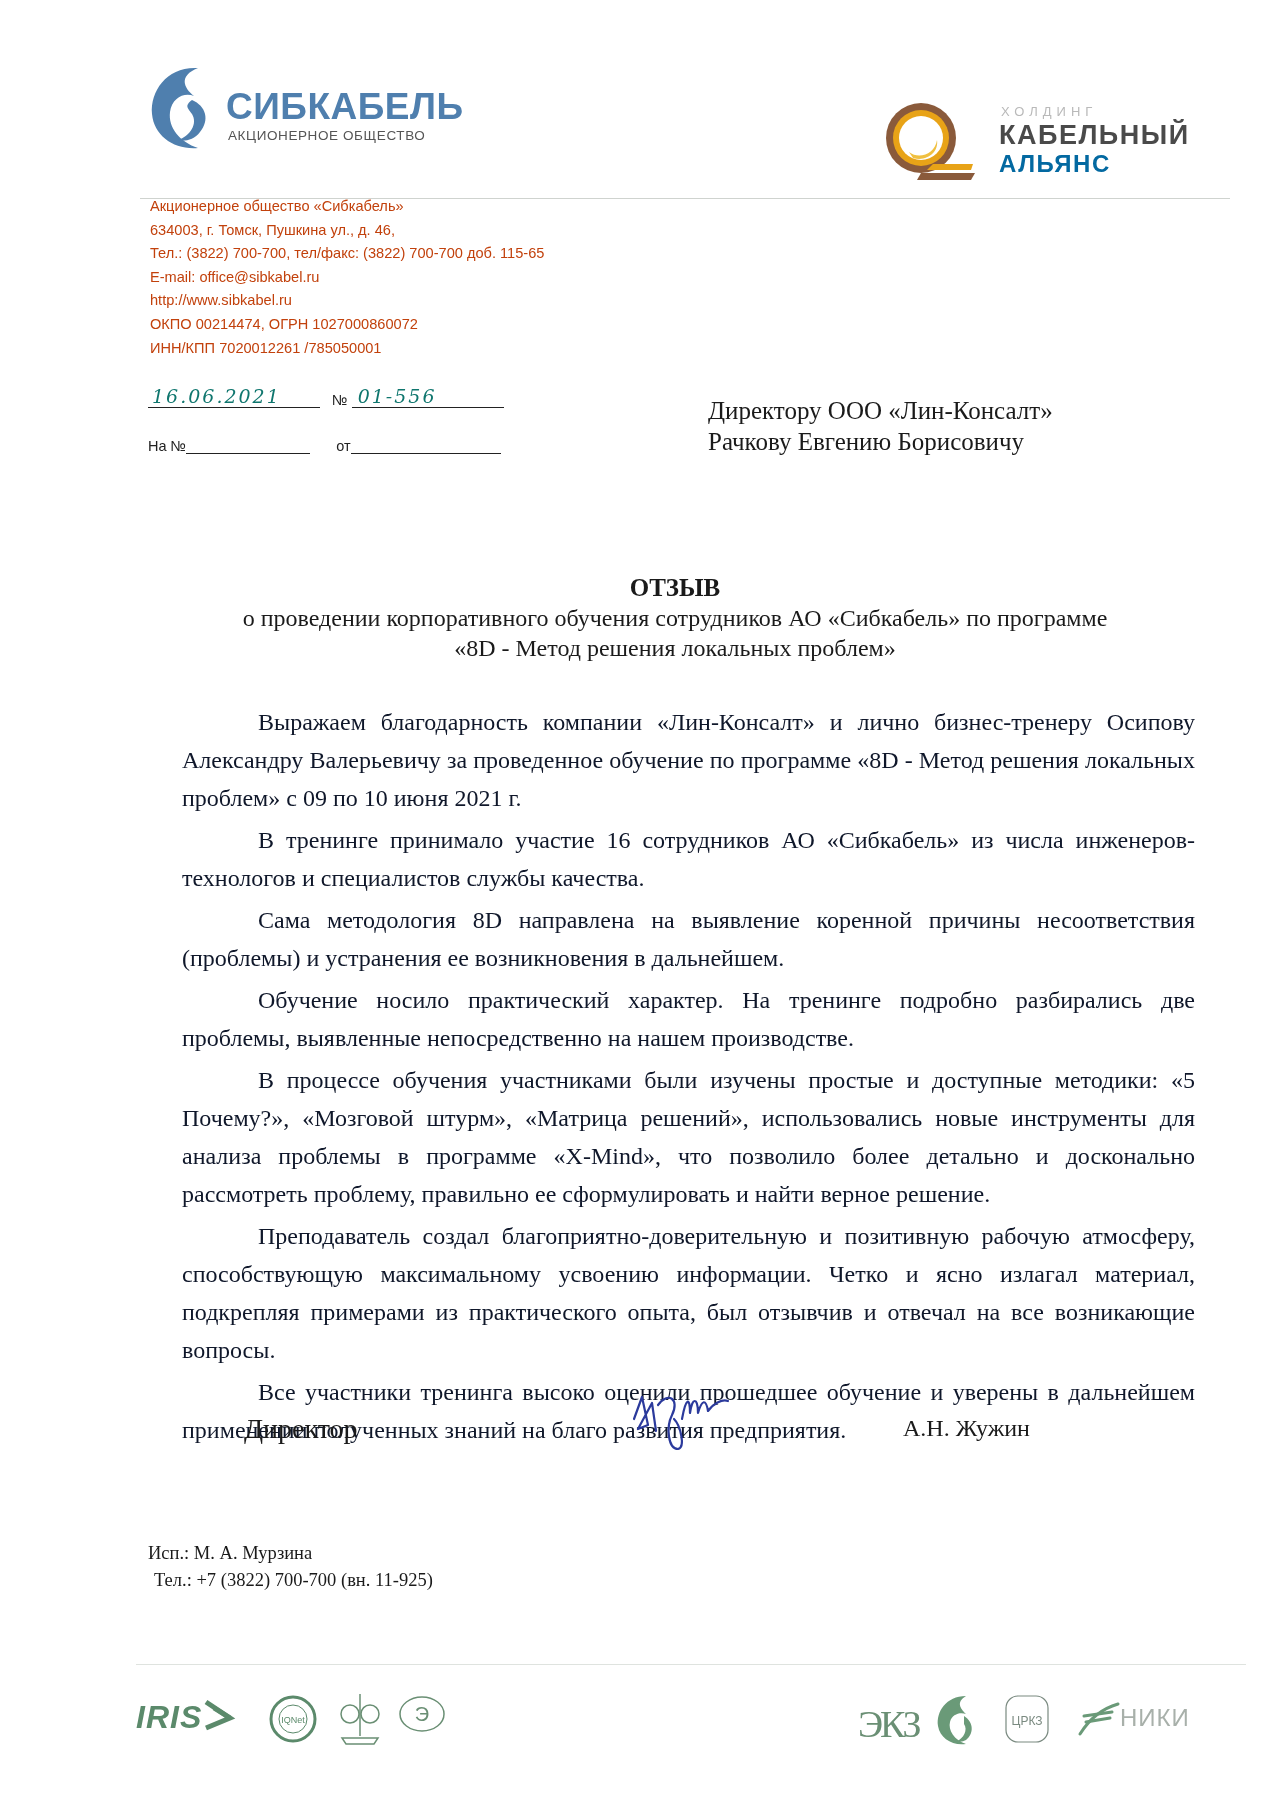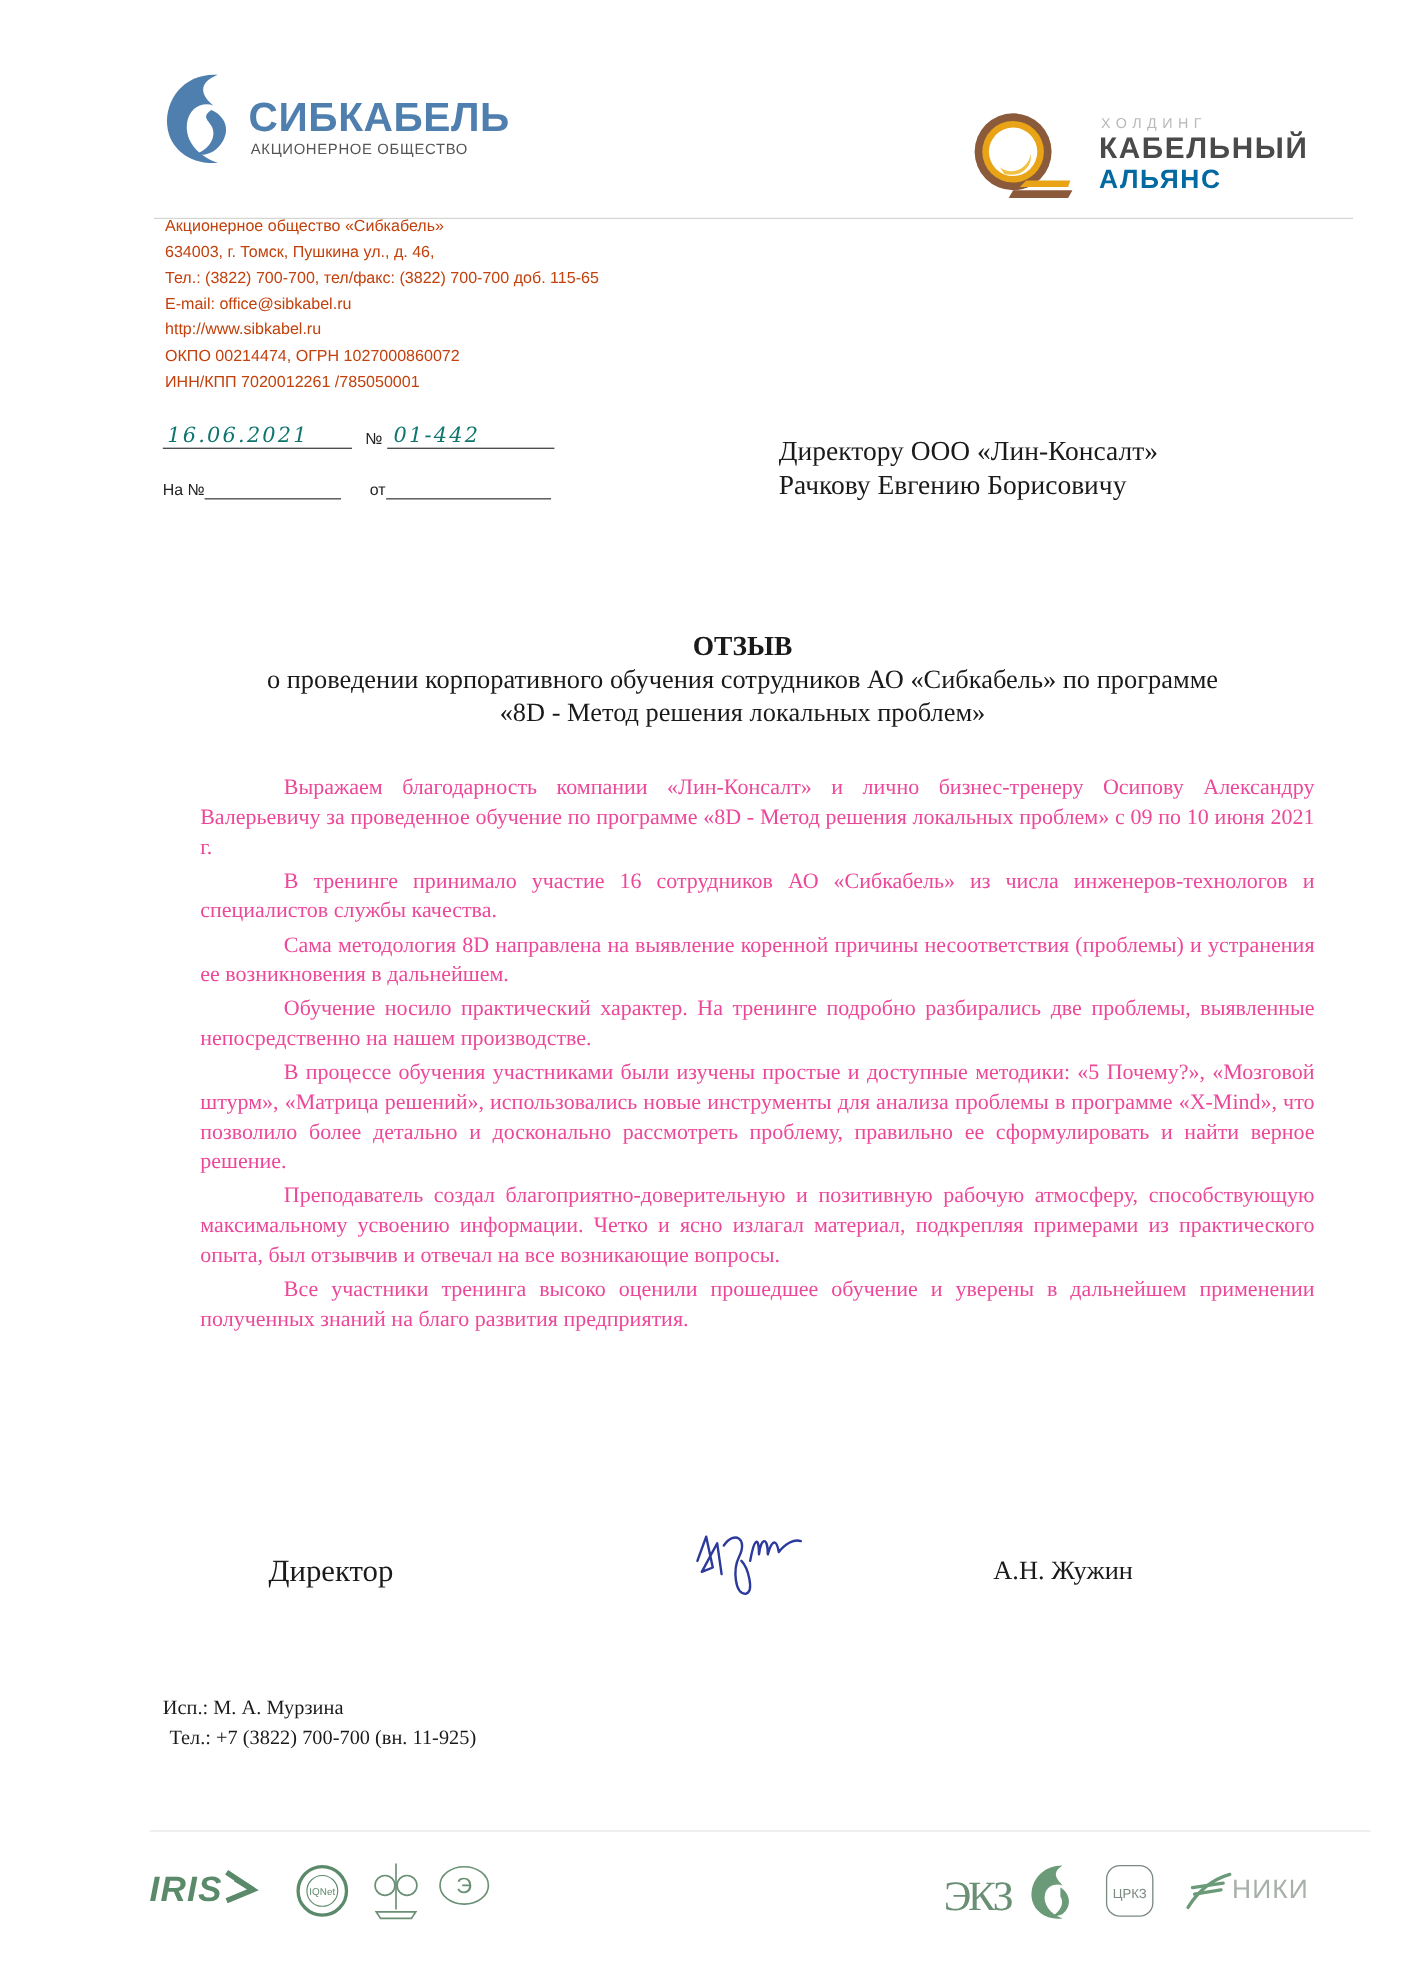--- a/index.html
+++ b/index.html
@@ -32,21 +32,21 @@
 
   
   .addressee { left: 708px; top: 395px; font-family: "Liberation Serif", serif; font-size: 25px; line-height: 31px; color: #1a1a1a; }
 
   
   .title-block { left: 150px; top: 573px; width: 1050px; text-align: center; font-family: "Liberation Serif", serif; color: #1a1a1a; }
   .title-block .t { font-weight: bold; font-size: 25px; line-height: 30px; }
   .title-block .s { font-size: 24px; line-height: 30px; }
 
   
-  .body-text { left: 182px; top: 703px; width: 1013px; font-family: "Liberation Serif", serif; font-size: 20px; line-height: 27px; color: #ec4899; text-align: justify; }
+  .body-text { left: 182px; top: 703px; width: 1013px; font-family: "Liberation Serif", serif; font-size: 24px; line-height: 38px; color: #0f172a; text-align: justify; }
   .body-text p { margin: 0 0 4px 0; text-indent: 76px; }
 
   
   .sig-role { left: 244px; top: 1413px; font-family: "Liberation Serif", serif; font-size: 28px; color: #1a1a1a; }
   .sig-img { left: 628px; top: 1385px; width: 150px; height: 72px; }
   .sig-name { left: 903px; top: 1415px; font-family: "Liberation Serif", serif; font-size: 24px; color: #1a1a1a; }
 
   
   .executor { left: 148px; top: 1540px; font-family: "Liberation Serif", serif; font-size: 18.5px; line-height: 27px; color: #1a1a1a; }
 
@@ -93,21 +93,21 @@
   <div>ИНН/КПП 7020012261 /785050001</div>
 </div>
 
 <div class="abs outgoing" style="width:380px; height:80px;">
   <div class="row" style="left:0; top:0;">
     <span class="field-line" style="width:172px;">
       <span class="hand" style="left:4px;">16.06.2021</span>
     </span>
     <span style="margin-left:8px;">№</span>
     <span class="field-line" style="width:152px;">
-      <span class="hand" style="left:6px;">01-442</span>
+      <span class="hand" style="left:6px;">01-556</span>
     </span>
   </div>
   <div class="row" style="left:0; top:46px;">
     <span>На №</span><span class="field-line" style="width:124px;"></span>
     <span style="margin-left:22px;">от</span><span class="field-line" style="width:150px;"></span>
   </div>
 </div>
 
 <div class="abs addressee">
   <div>Директору ООО «Лин-Консалт»</div>

